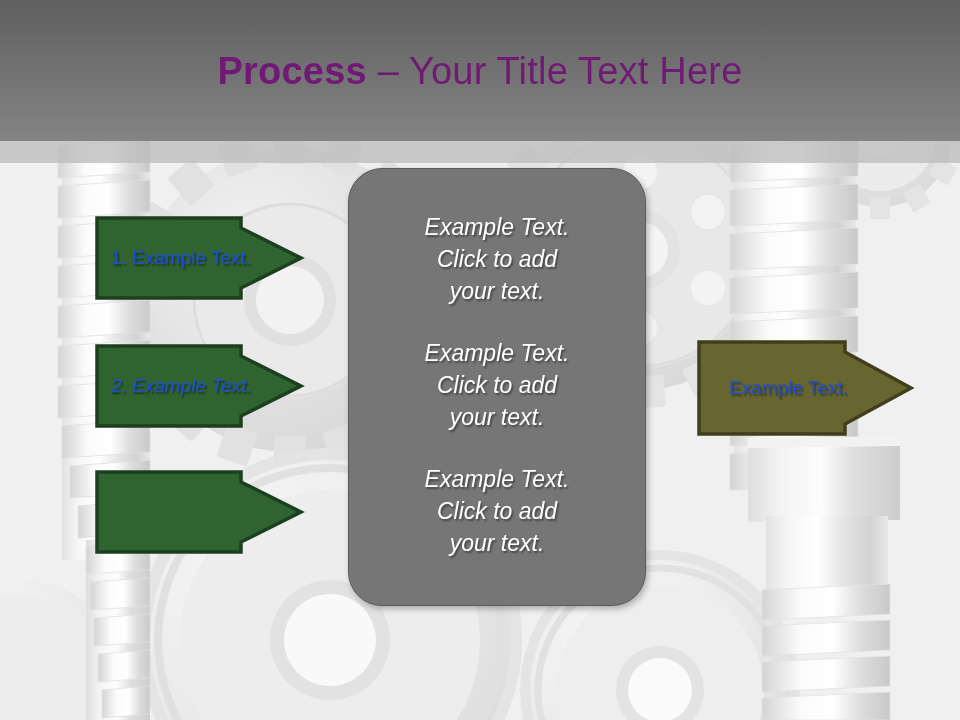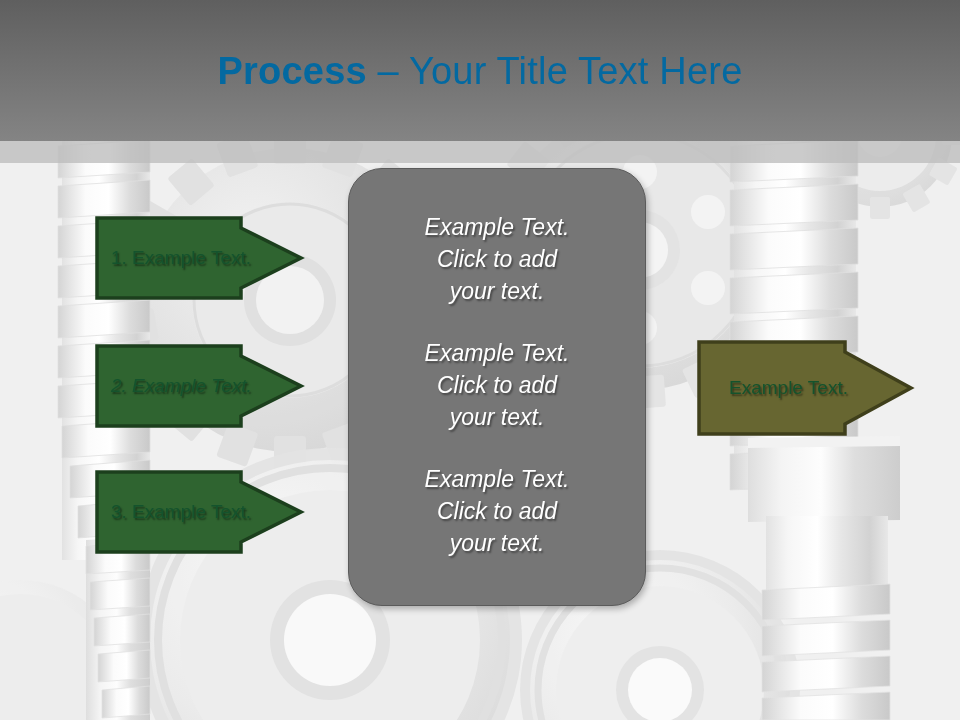--- a/index.html
+++ b/index.html
@@ -38,21 +38,21 @@
     width: 960px;
     height: 22px;
     background: rgba(188,188,188,0.78);
     z-index: 5;
   }
   #slide-title {
     position: absolute;
     left: 0; top: 48px;
     width: 960px;
     text-align: center;
-    color: #0369a1;
+    color: #701a75;
     font-size: 38px;
     letter-spacing: 0.2px;
     line-height: 46px;
     z-index: 6;
     white-space: nowrap;
   }
   #slide-title .t-strong { font-weight: bold; }
   #slide-title .t-light  { font-weight: normal; }
 
   
@@ -65,21 +65,21 @@
   }
   .arrow svg {
     position: absolute;
     left: 0; top: 0;
     width: 100%; height: 100%;
     overflow: visible;
   }
   .arrow-label {
     position: relative;
     z-index: 2;
-    color: #14532d;
+    color: #1d4ed8;
     font-size: 19px;
     line-height: 22px;
     white-space: nowrap;
     text-shadow: 1.5px 1.5px 1.8px rgba(0,0,0,0.45);
   }
 
   .arrow-green .arrow-label { padding-left: 16px; }
   .arrow-olive .arrow-label { padding-left: 32px; }
 
   
@@ -350,21 +350,20 @@
     <svg viewBox="0 0 208 84" preserveAspectRatio="none">
       <polygon points="2,2 146,2 146,12 206,42 146,72 146,82 2,82" fill="#2f6430" stroke="#1c3f1d" stroke-width="3.5" stroke-linejoin="miter"></polygon>
     </svg>
     <span class="arrow-label">2. Example Text.</span>
   </div>
 
   <div class="arrow arrow-green" style="left:95px; top:470px; width:208px; height:84px;">
     <svg viewBox="0 0 208 84" preserveAspectRatio="none">
       <polygon points="2,2 146,2 146,12 206,42 146,72 146,82 2,82" fill="#2f6430" stroke="#1c3f1d" stroke-width="3.5" stroke-linejoin="miter"></polygon>
     </svg>
-    <span class="arrow-label">3. Example Text.</span>
   </div>
 
   <div id="center-panel">
     <div class="panel-para">Example Text.
 Click  to add
 your text.</div>
     <div class="panel-para">Example Text.
 Click  to add
 your text.</div>
     <div class="panel-para">Example Text.

